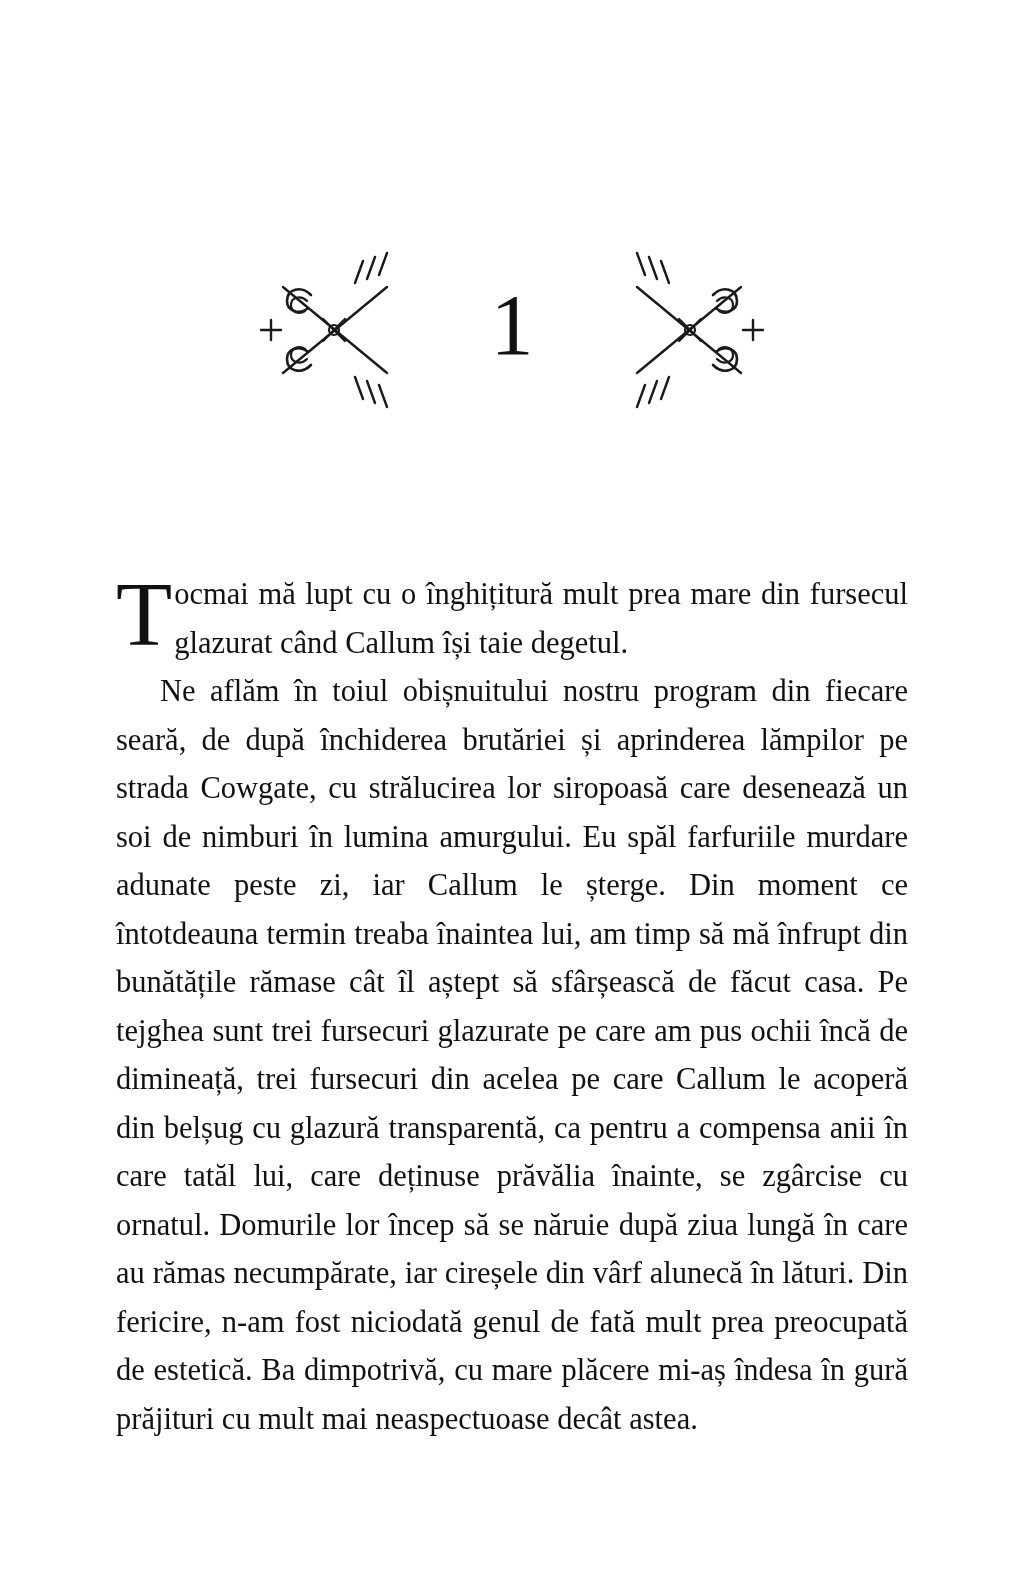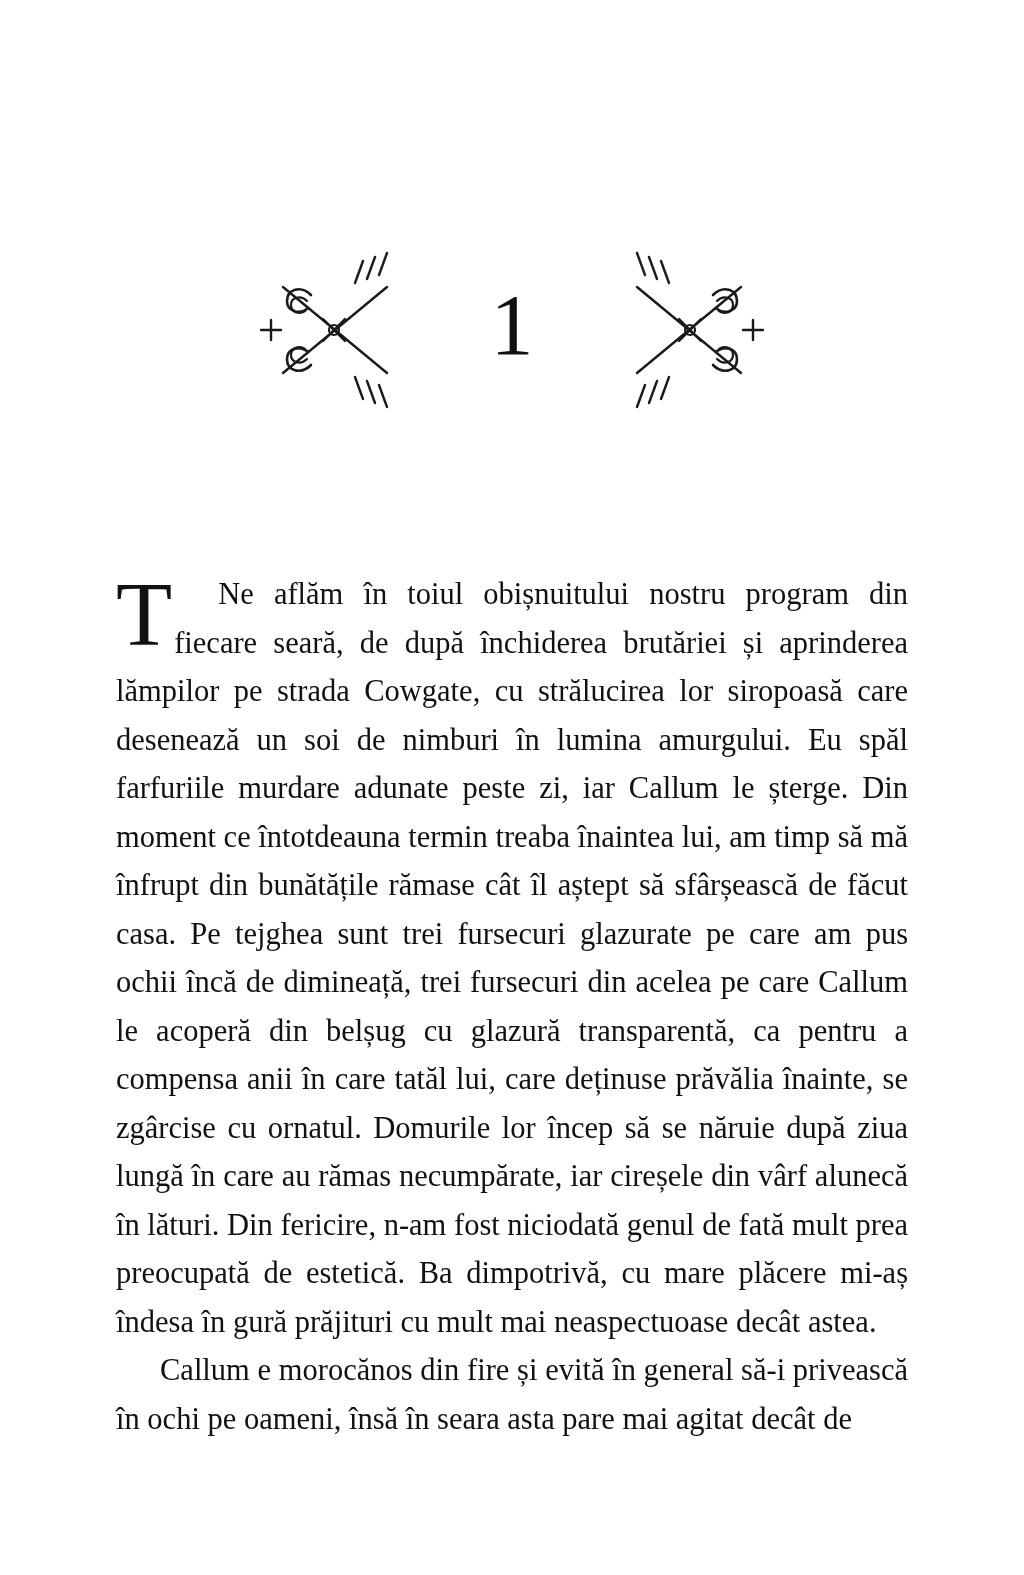--- a/index.html
+++ b/index.html
@@ -135,22 +135,21 @@
           <line x1="86" y1="116" x2="108" y2="94"></line>
         </g>
       </svg>
     </span>
 
   </div>
 
   <div class="body-text">
 
     <p class="dropcap-para">
-      <span class="dropcap">T</span>
+      <span class="dropcap">T</span><span>ocmai mă lupt cu o înghițitură mult prea mare din fursecul glazurat când Callum își taie degetul.</span>
     </p>
 
     <p class="indent">Ne aflăm în toiul obișnuitului nostru program din fiecare seară, de după închiderea brutăriei și aprinderea lămpilor pe strada Cowgate, cu strălucirea lor siropoasă care desenează un soi de nimburi în lumina amurgului. Eu spăl farfuriile murdare adunate peste zi, iar Callum le șterge. Din moment ce întotdeauna termin treaba înaintea lui, am timp să mă înfrupt din bunătățile rămase cât îl aștept să sfârșească de făcut casa. Pe tejghea sunt trei fursecuri glazurate pe care am pus ochii încă de dimineață, trei fursecuri din acelea pe care Callum le acoperă din belșug cu glazură transparentă, ca pentru a compensa anii în care tatăl lui, care deținuse prăvălia înainte, se zgârcise cu ornatul. Domurile lor încep să se năruie după ziua lungă în care au rămas necumpărate, iar cireșele din vârf alunecă în lături. Din fericire, n-am fost niciodată genul de fată mult prea preocupată de estetică. Ba dimpotrivă, cu mare plăcere mi-aș îndesa în gură prăjituri cu mult mai neaspectuoase decât astea.</p>
 
-    <p class="indent">Callum e morocănos din fire și evită în general să-i privească în ochi pe oameni, însă în seara asta pare mai agitat decât de</p>
 
   </div>
 
 </div>
 
 </body></html>

